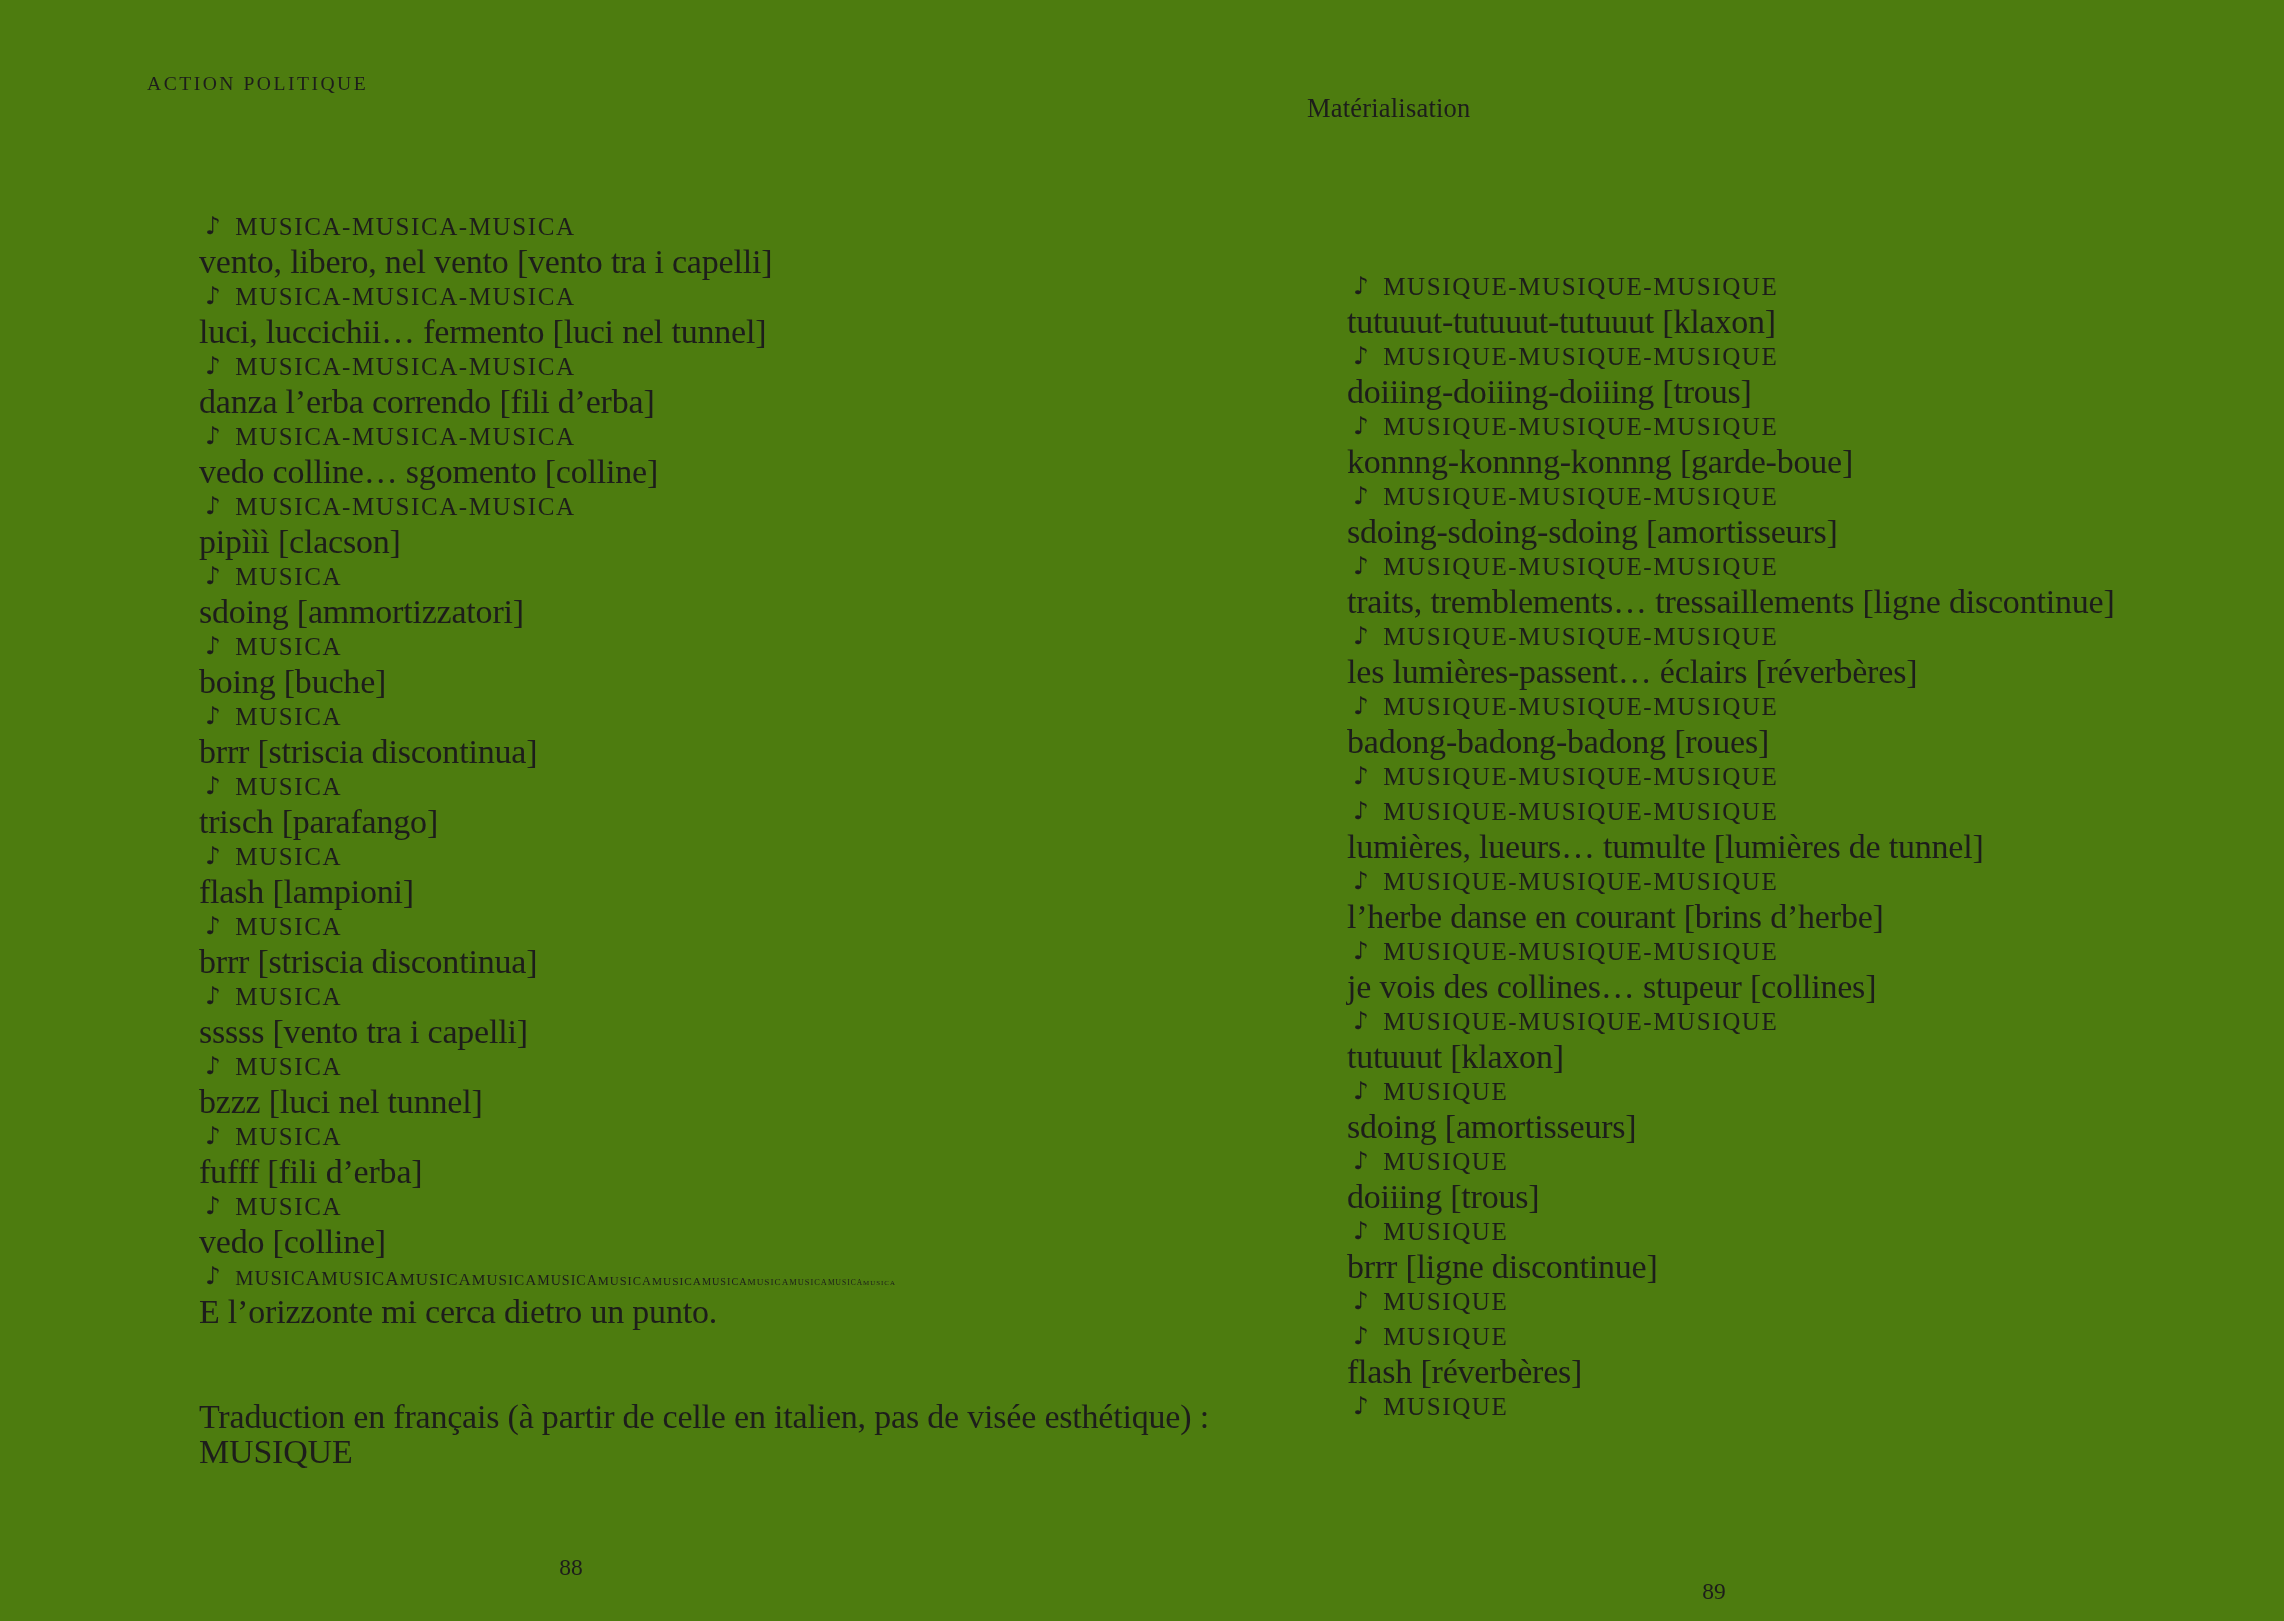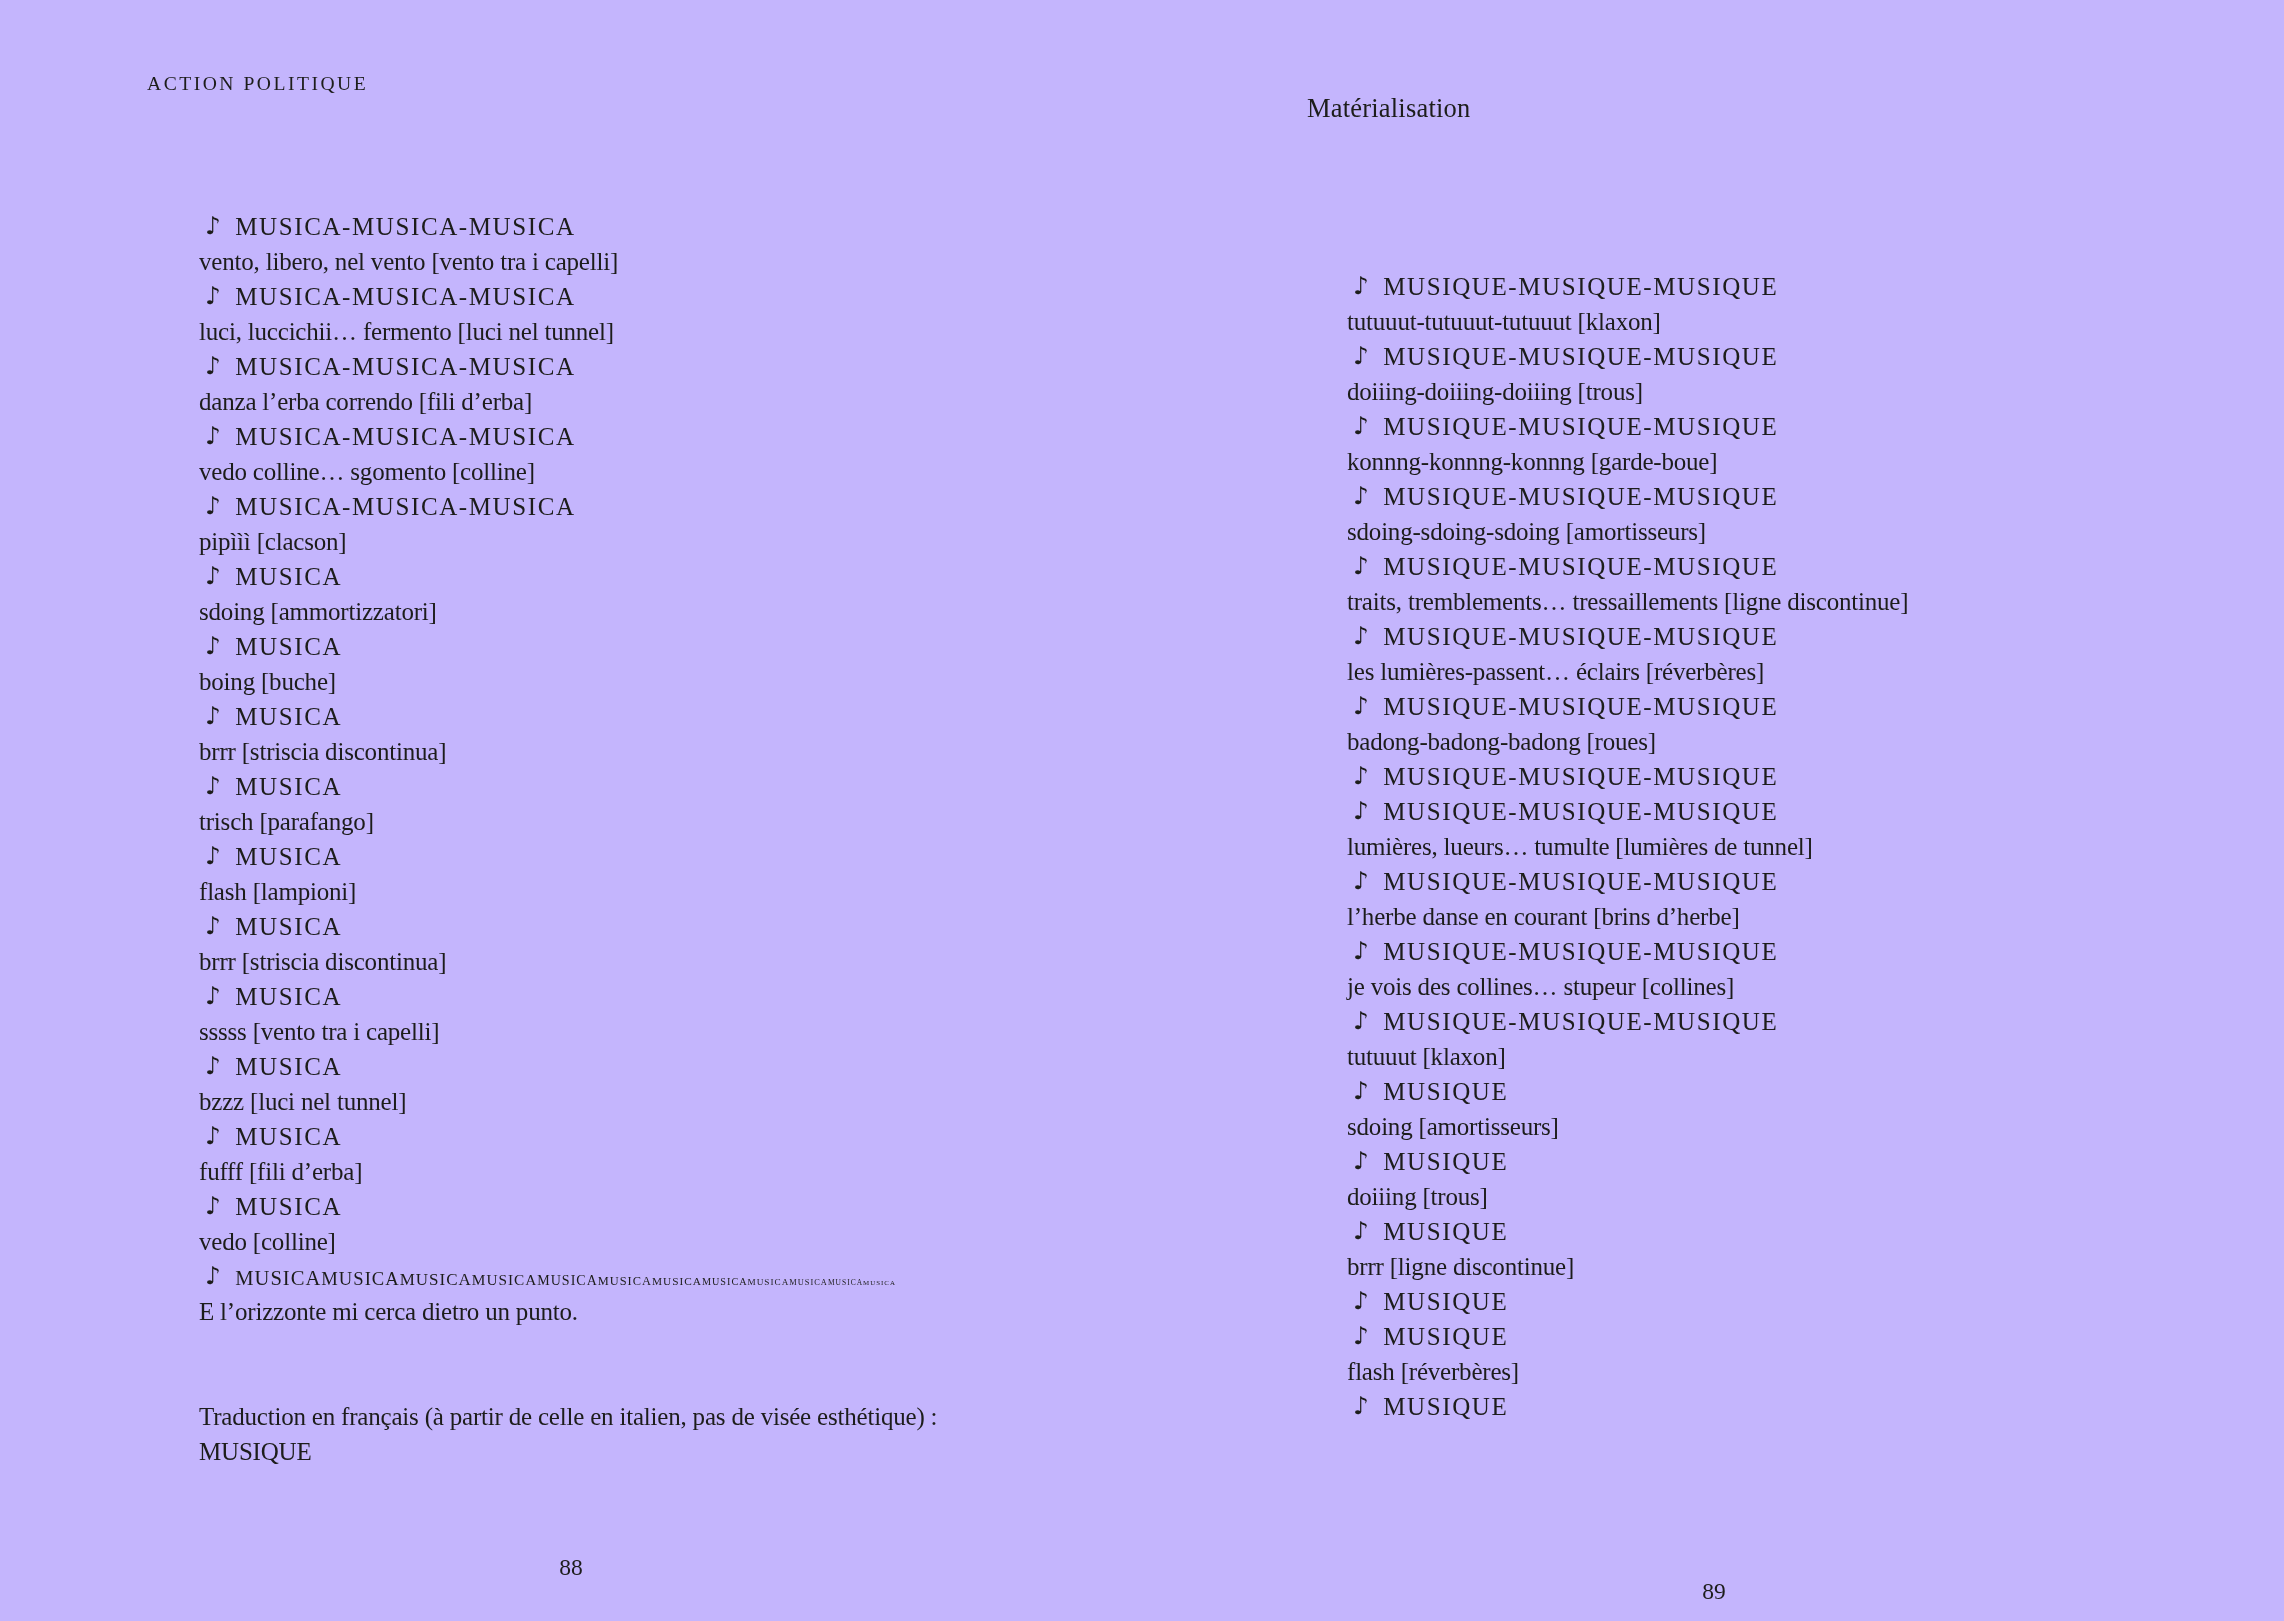--- a/index.html
+++ b/index.html
@@ -5,21 +5,21 @@
   html,body{margin:0;padding:0;}
   body{
     background:#ffffff;
     font-family:"Liberation Serif", serif;
     color:#1d1d1b;
   }
   .spread{
     position:relative;
     width:2285px;
     height:1621px;
-    background:#c4b5fd;
+    background:#4d7c0f;
     overflow:hidden;
   }
   .page{
     position:absolute;
     top:0;
     width:1142px;
     height:1621px;
   }
   .page.left{ left:0; }
   .page.right{ left:1143px;margin-top:24px; }
@@ -47,21 +47,21 @@
   .page.left  .column{ left:199px; top:209px; }
   .page.right .column{ left:204px; top:245px; }
 
   .line{
     height:35px;
     line-height:35px;
     white-space:nowrap;
   }
   .line.note, .line.shrink{ padding-left:5.9px; }
   .line.verse{
-    font-size:25px;
+    font-size:34px;
     letter-spacing:-0.2px;
   }
   .glyph{
     font-family:"DejaVu Sans", sans-serif;
     font-size:24.5px;
     margin-right:14.7px;
     position:relative;
     top:-1px;
   }
   .caps{

